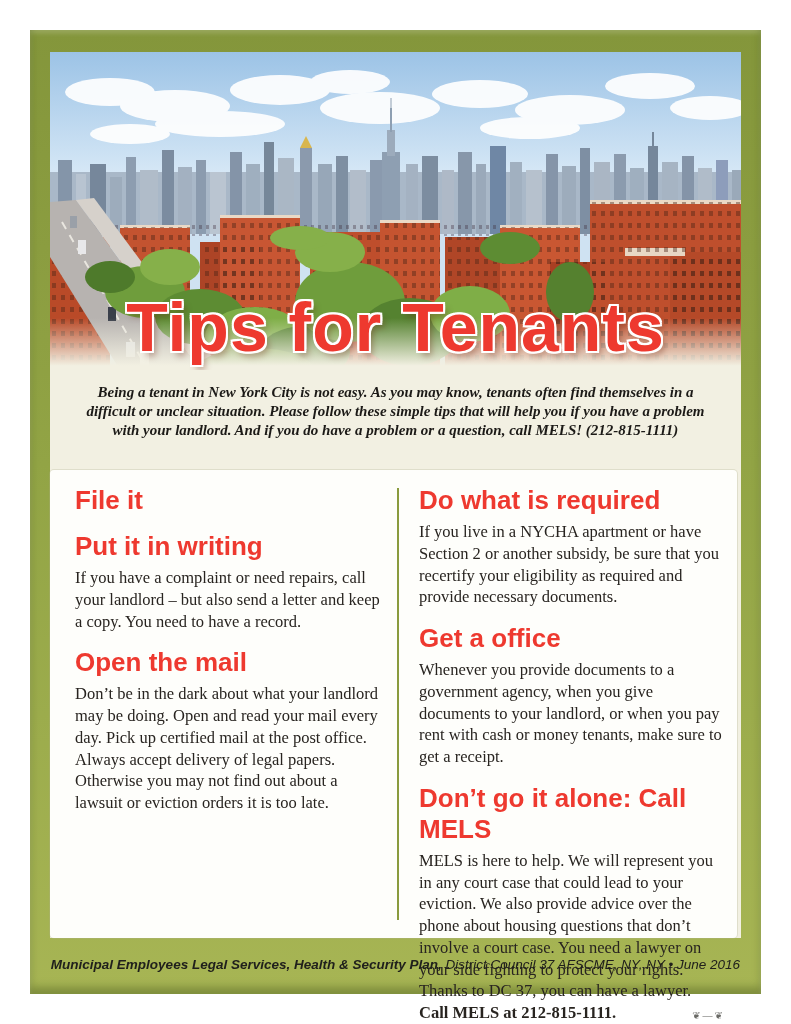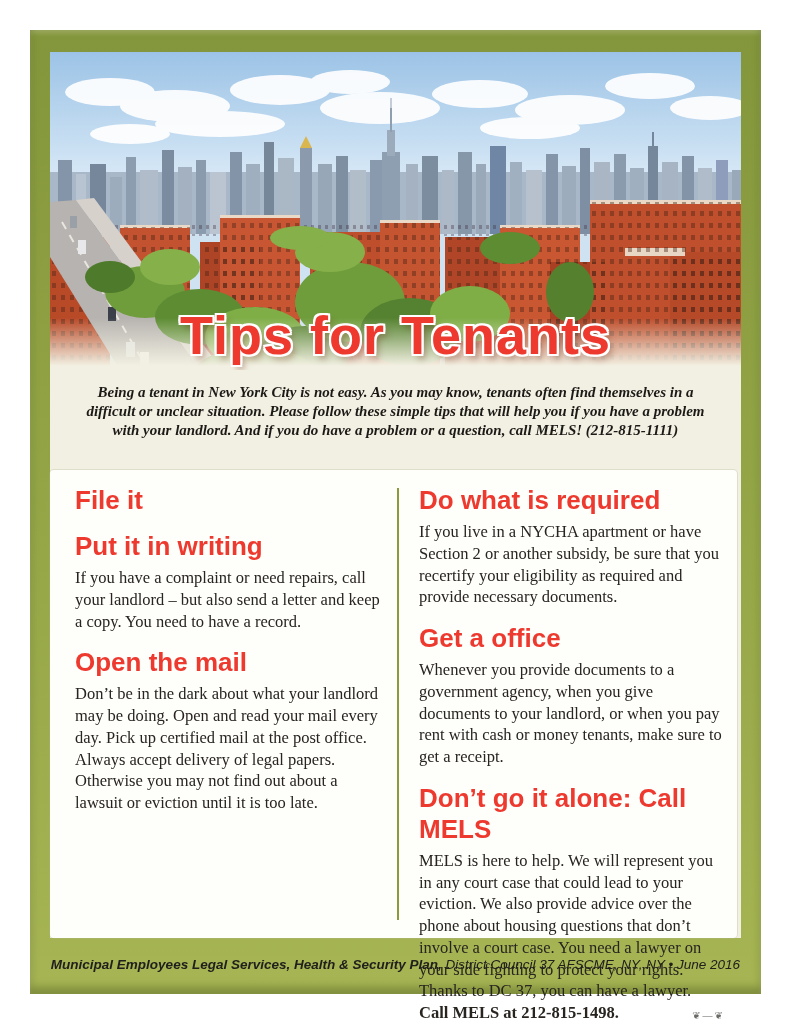--- a/index.html
+++ b/index.html
@@ -8,21 +8,21 @@
   .frame{position:absolute;left:30px;top:30px;width:731px;height:964px;
          background:linear-gradient(180deg,#84963b 0%,#92a445 45%,#a7b554 100%);
          box-shadow:inset 0 -7px 9px rgba(60,75,20,.38), inset 0 3px 5px rgba(255,255,255,.20);}
   .inner{position:absolute;left:20px;top:22px;right:20px;bottom:56px;background:#f2f0e2;}
   
   .photo{position:relative;width:691px;height:318px;overflow:hidden;background:#cfe2f2;}
   .photo svg{display:block;}
   .photo-fade{position:absolute;left:0;right:0;bottom:0;height:52px;
               background:linear-gradient(180deg,rgba(242,240,226,0) 0%,#f2f0e2 92%);}
   .hero-title{position:absolute;left:0;right:0;bottom:4px;text-align:center;
-              font-size:54px;font-weight:700;letter-spacing:1px;color:#ee392f;
+              font-size:68px;font-weight:700;letter-spacing:1px;color:#ee392f;
               -webkit-text-stroke:2.5px #ffffff;paint-order:stroke fill;
               text-shadow:-2px -2px 0 #fff,2px -2px 0 #fff,-2px 2px 0 #fff,2px 2px 0 #fff,
                           0 -2px 0 #fff,0 2px 0 #fff,-2px 0 0 #fff,2px 0 0 #fff,
                           4px 5px 6px rgba(100,30,10,.35);}
   
   .intro{padding:13px 30px 0;text-align:center;
          font-family:"Liberation Serif",serif;font-style:italic;font-weight:700;
          font-size:15px;line-height:1.28;color:#1c1a17;}
   
   .card{position:absolute;left:0;top:418px;right:4px;bottom:0;background:#fefefb;
@@ -207,39 +207,39 @@
           <div class="col left">
             <div class="tip">
               <h2>File it</h2>
             </div>
             <div class="tip">
               <h2>Put it in writing</h2>
               <p>If you have a complaint or need repairs, call your landlord – but also send a letter and keep a copy. You need to have a record.</p>
             </div>
             <div class="tip">
               <h2>Open the mail</h2>
-              <p>Don’t be in the dark about what your landlord may be doing. Open and read your mail every day. Pick up certified mail at the post office. Always accept delivery of legal papers. Otherwise you may not find out about a lawsuit or eviction until it is too late.</p>
+              <p>Don’t be in the dark about what your landlord may be doing. Open and read your mail every day. Pick up certified mail at the post office. Always accept delivery of legal papers. Otherwise you may not find out about a lawsuit or eviction orders it is too late.</p>
             </div>
           </div>
 
           <div class="vdivider"></div>
 
           <div class="col right">
             <div class="tip">
               <h2>Do what is required</h2>
               <p>If you live in a NYCHA apartment or have Section 2 or another subsidy, be sure that you recertify your eligibility as required and provide necessary documents.</p>
             </div>
             <div class="tip">
               <h2>Get a office</h2>
               <p>Whenever you provide documents to a government agency, when you give documents to your landlord, or when you pay rent with cash or money tenants, make sure to get a receipt.</p>
             </div>
             <div class="tip">
               <h2>Don’t go it alone: Call MELS</h2>
               <p><span>MELS is here to help. We will represent you in any court case that could lead to your eviction. We also provide advice over the phone about housing questions that don’t involve a court case. You need a lawyer on your side fighting to protect your rights. Thanks to DC 37, you can have a lawyer.</span><br>
-                <span class="bold-line">Call MELS at 212-815-1498.</span>
+                <span class="bold-line">Call MELS at 212-815-1111.</span>
                 <span class="ornament">❦—❦</span>
               </p>
             </div>
           </div>
 
         </div>
       </div>
     </div>
 
     <div class="footer-band">

